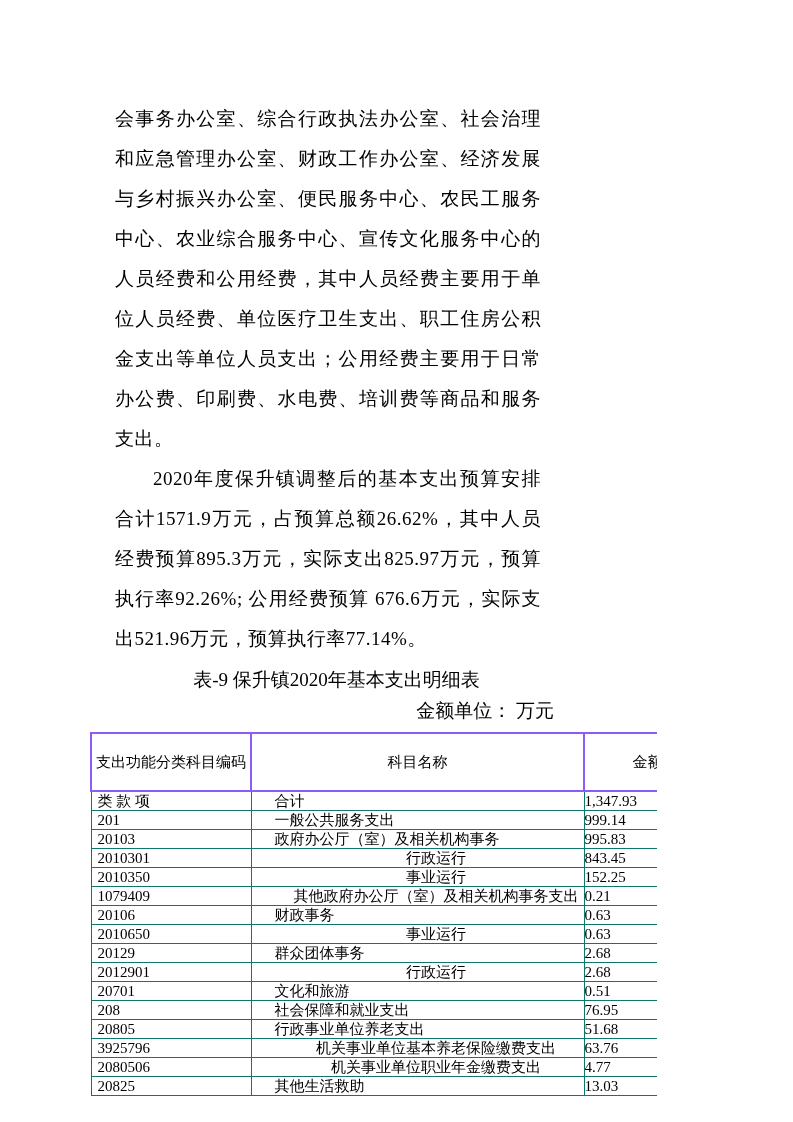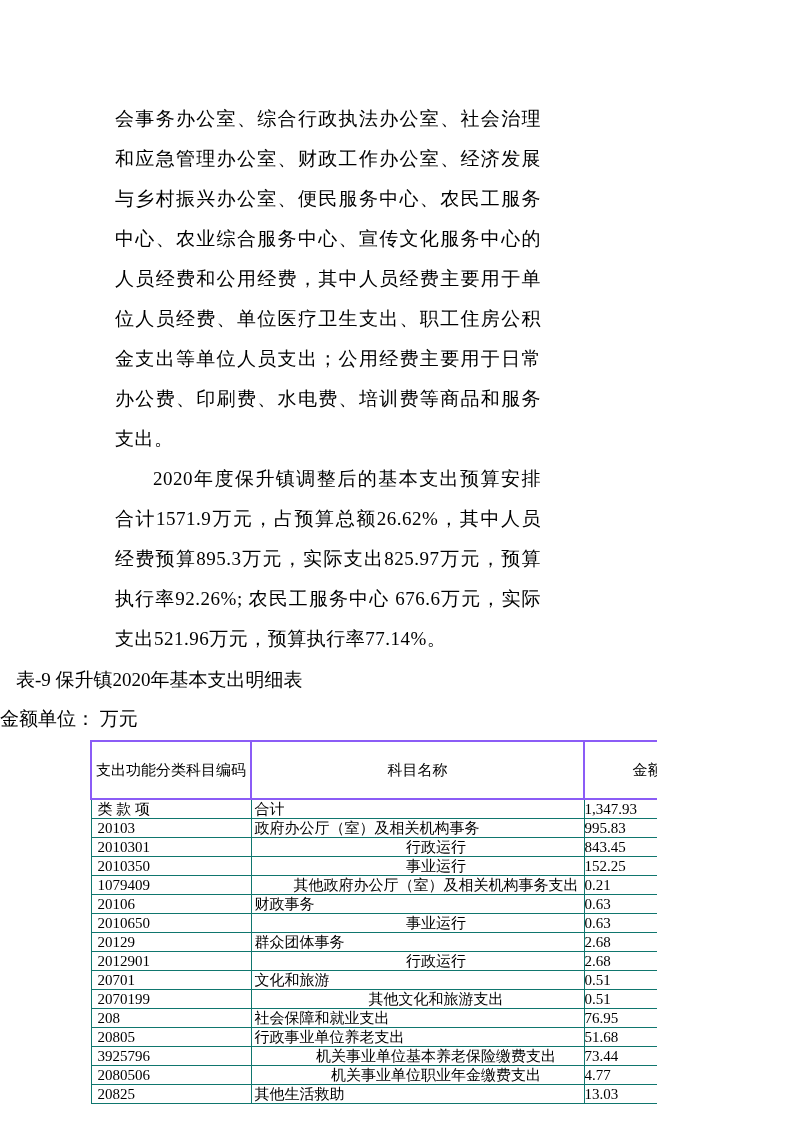--- a/index.html
+++ b/index.html
@@ -22,28 +22,28 @@
     line-height: 40px;
     text-align: justify;
     text-justify: inter-ideograph;
     letter-spacing: 0.5px;
   }
   .para.indent { text-indent: 2em; }
   .table-title {
     margin-top: 5px;
     font-size: 19px;
     line-height: 32px;
+    text-align: center;
     margin-left: 16px;
   }
   .unit-line {
-    margin-top: 8px;
     padding-right: 103px;
     font-size: 19px;
     line-height: 30px;
-    text-align: left;
+    text-align: right;
   }
   table.budget {
     border-collapse: collapse;
     table-layout: fixed;
     width: 620px;
     margin: 6px 0 0 90px;
   }
   table.budget col.c1 { width: 160px; }
   table.budget col.c2 { width: 333px; }
   table.budget col.c3 { width: 127px; }
@@ -58,38 +58,38 @@
   table.budget td {
     border: 1px solid #0f766e;
     font-size: 15px;
     height: 18px;
     line-height: 18px;
     padding: 0;
     white-space: nowrap;
     overflow: hidden;
   }
   table.budget td.code { padding-left: 6px; text-align: left; }
-  table.budget td.name { padding-left: 3px; text-align: left; }
+  table.budget td.name { padding-left: 23px; text-align: left; }
   table.budget td.name.indent { padding-left: 37px; text-align: center; }
   table.budget td.amount { padding-right: 5px; }
   .page-number {
     margin-top: 36px;
     text-align: center;
     font-size: 13px;
     font-family: "Liberation Sans", "DejaVu Sans", sans-serif;
   }
 </style>
 </head>
 <body>
 
 <div class="page">
 
   <div class="body-text">
     <p class="para">会事务办公室、综合行政执法办公室、社会治理和应急管理办公室、财政工作办公室、经济发展与乡村振兴办公室、便民服务中心、农民工服务中心、农业综合服务中心、宣传文化服务中心的人员经费和公用经费，其中人员经费主要用于单位人员经费、单位医疗卫生支出、职工住房公积金支出等单位人员支出；公用经费主要用于日常办公费、印刷费、水电费、培训费等商品和服务支出。</p>
-    <p class="para indent">2020年度保升镇调整后的基本支出预算安排合计1571.9万元，占预算总额26.62%，其中人员经费预算895.3万元，实际支出825.97万元，预算执行率92.26%; 农民工服务中心 676.6万元，实际支出521.96万元，预算执行率77.14%。</p>
+    <p class="para indent">2020年度保升镇调整后的基本支出预算安排合计1571.9万元，占预算总额26.62%，其中人员经费预算895.3万元，实际支出825.97万元，预算执行率92.26%; 公用经费预算 676.6万元，实际支出521.96万元，预算执行率77.14%。</p>
   </div>
 
   <div class="table-title">表-9 保升镇2020年基本支出明细表</div>
 
   <div class="unit-line">金额单位： 万元</div>
 
   <table class="budget">
     <colgroup>
       <col class="c1">
         <col class="c2">
@@ -100,20 +100,25 @@
         <th>支出功能分类科目编码</th>
         <th>科目名称</th>
         <th>金额</th>
       </tr>
     </thead>
     <tbody>
         <tr>
           <td class="code">类 款 项</td>
           <td class="name">合计</td>
           <td class="amount">1,347.93</td>
+        </tr>
+        <tr>
+          <td class="code">201</td>
+          <td class="name">一般公共服务支出</td>
+          <td class="amount">999.14</td>
         </tr>
         <tr>
           <td class="code">20103</td>
           <td class="name">政府办公厅（室）及相关机构事务</td>
           <td class="amount">995.83</td>
         </tr>
         <tr>
           <td class="code">2010301</td>
           <td class="name indent">行政运行</td>
           <td class="amount">843.45</td>
@@ -147,38 +152,33 @@
           <td class="code">2012901</td>
           <td class="name indent">行政运行</td>
           <td class="amount">2.68</td>
         </tr>
         <tr>
           <td class="code">20701</td>
           <td class="name">文化和旅游</td>
           <td class="amount">0.51</td>
         </tr>
         <tr>
-          <td class="code">2070199</td>
-          <td class="name indent">其他文化和旅游支出</td>
-          <td class="amount">0.51</td>
-        </tr>
-        <tr>
           <td class="code">208</td>
           <td class="name">社会保障和就业支出</td>
           <td class="amount">76.95</td>
         </tr>
         <tr>
           <td class="code">20805</td>
           <td class="name">行政事业单位养老支出</td>
           <td class="amount">51.68</td>
         </tr>
         <tr>
           <td class="code">3925796</td>
           <td class="name indent">机关事业单位基本养老保险缴费支出</td>
-          <td class="amount">73.44</td>
+          <td class="amount">63.76</td>
         </tr>
         <tr>
           <td class="code">2080506</td>
           <td class="name indent">机关事业单位职业年金缴费支出</td>
           <td class="amount">4.77</td>
         </tr>
         <tr>
           <td class="code">20825</td>
           <td class="name">其他生活救助</td>
           <td class="amount">13.03</td>

